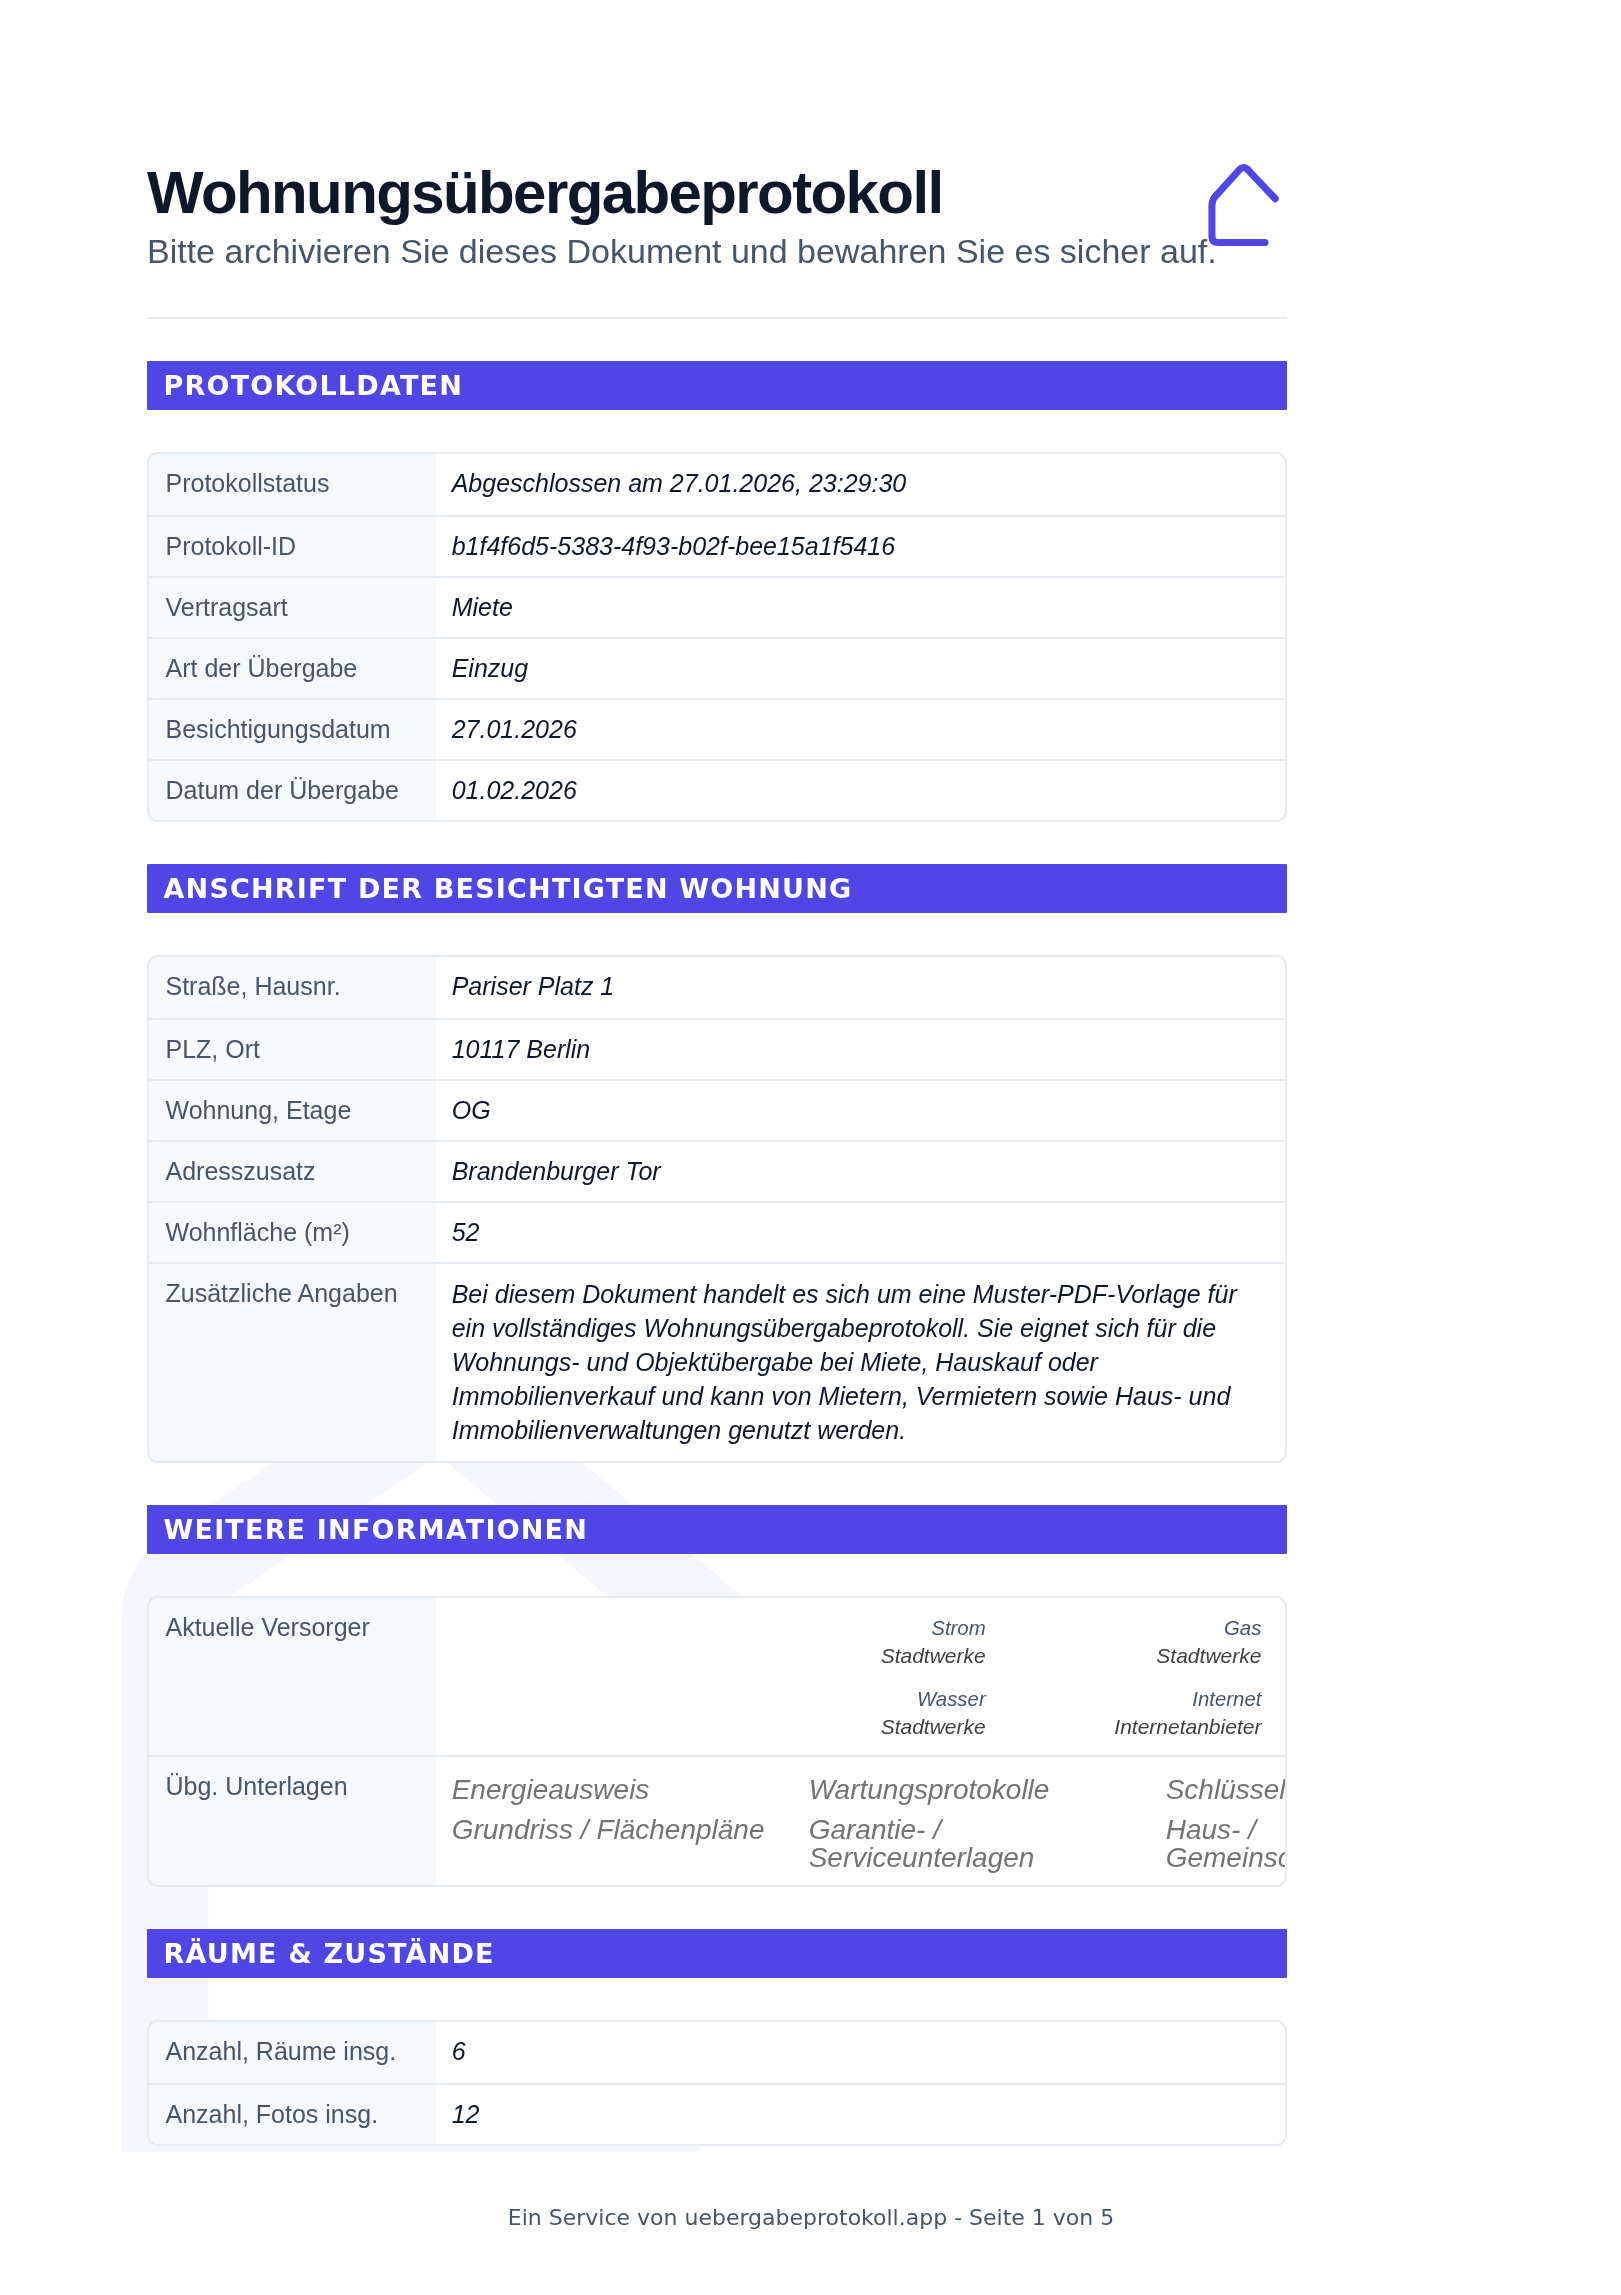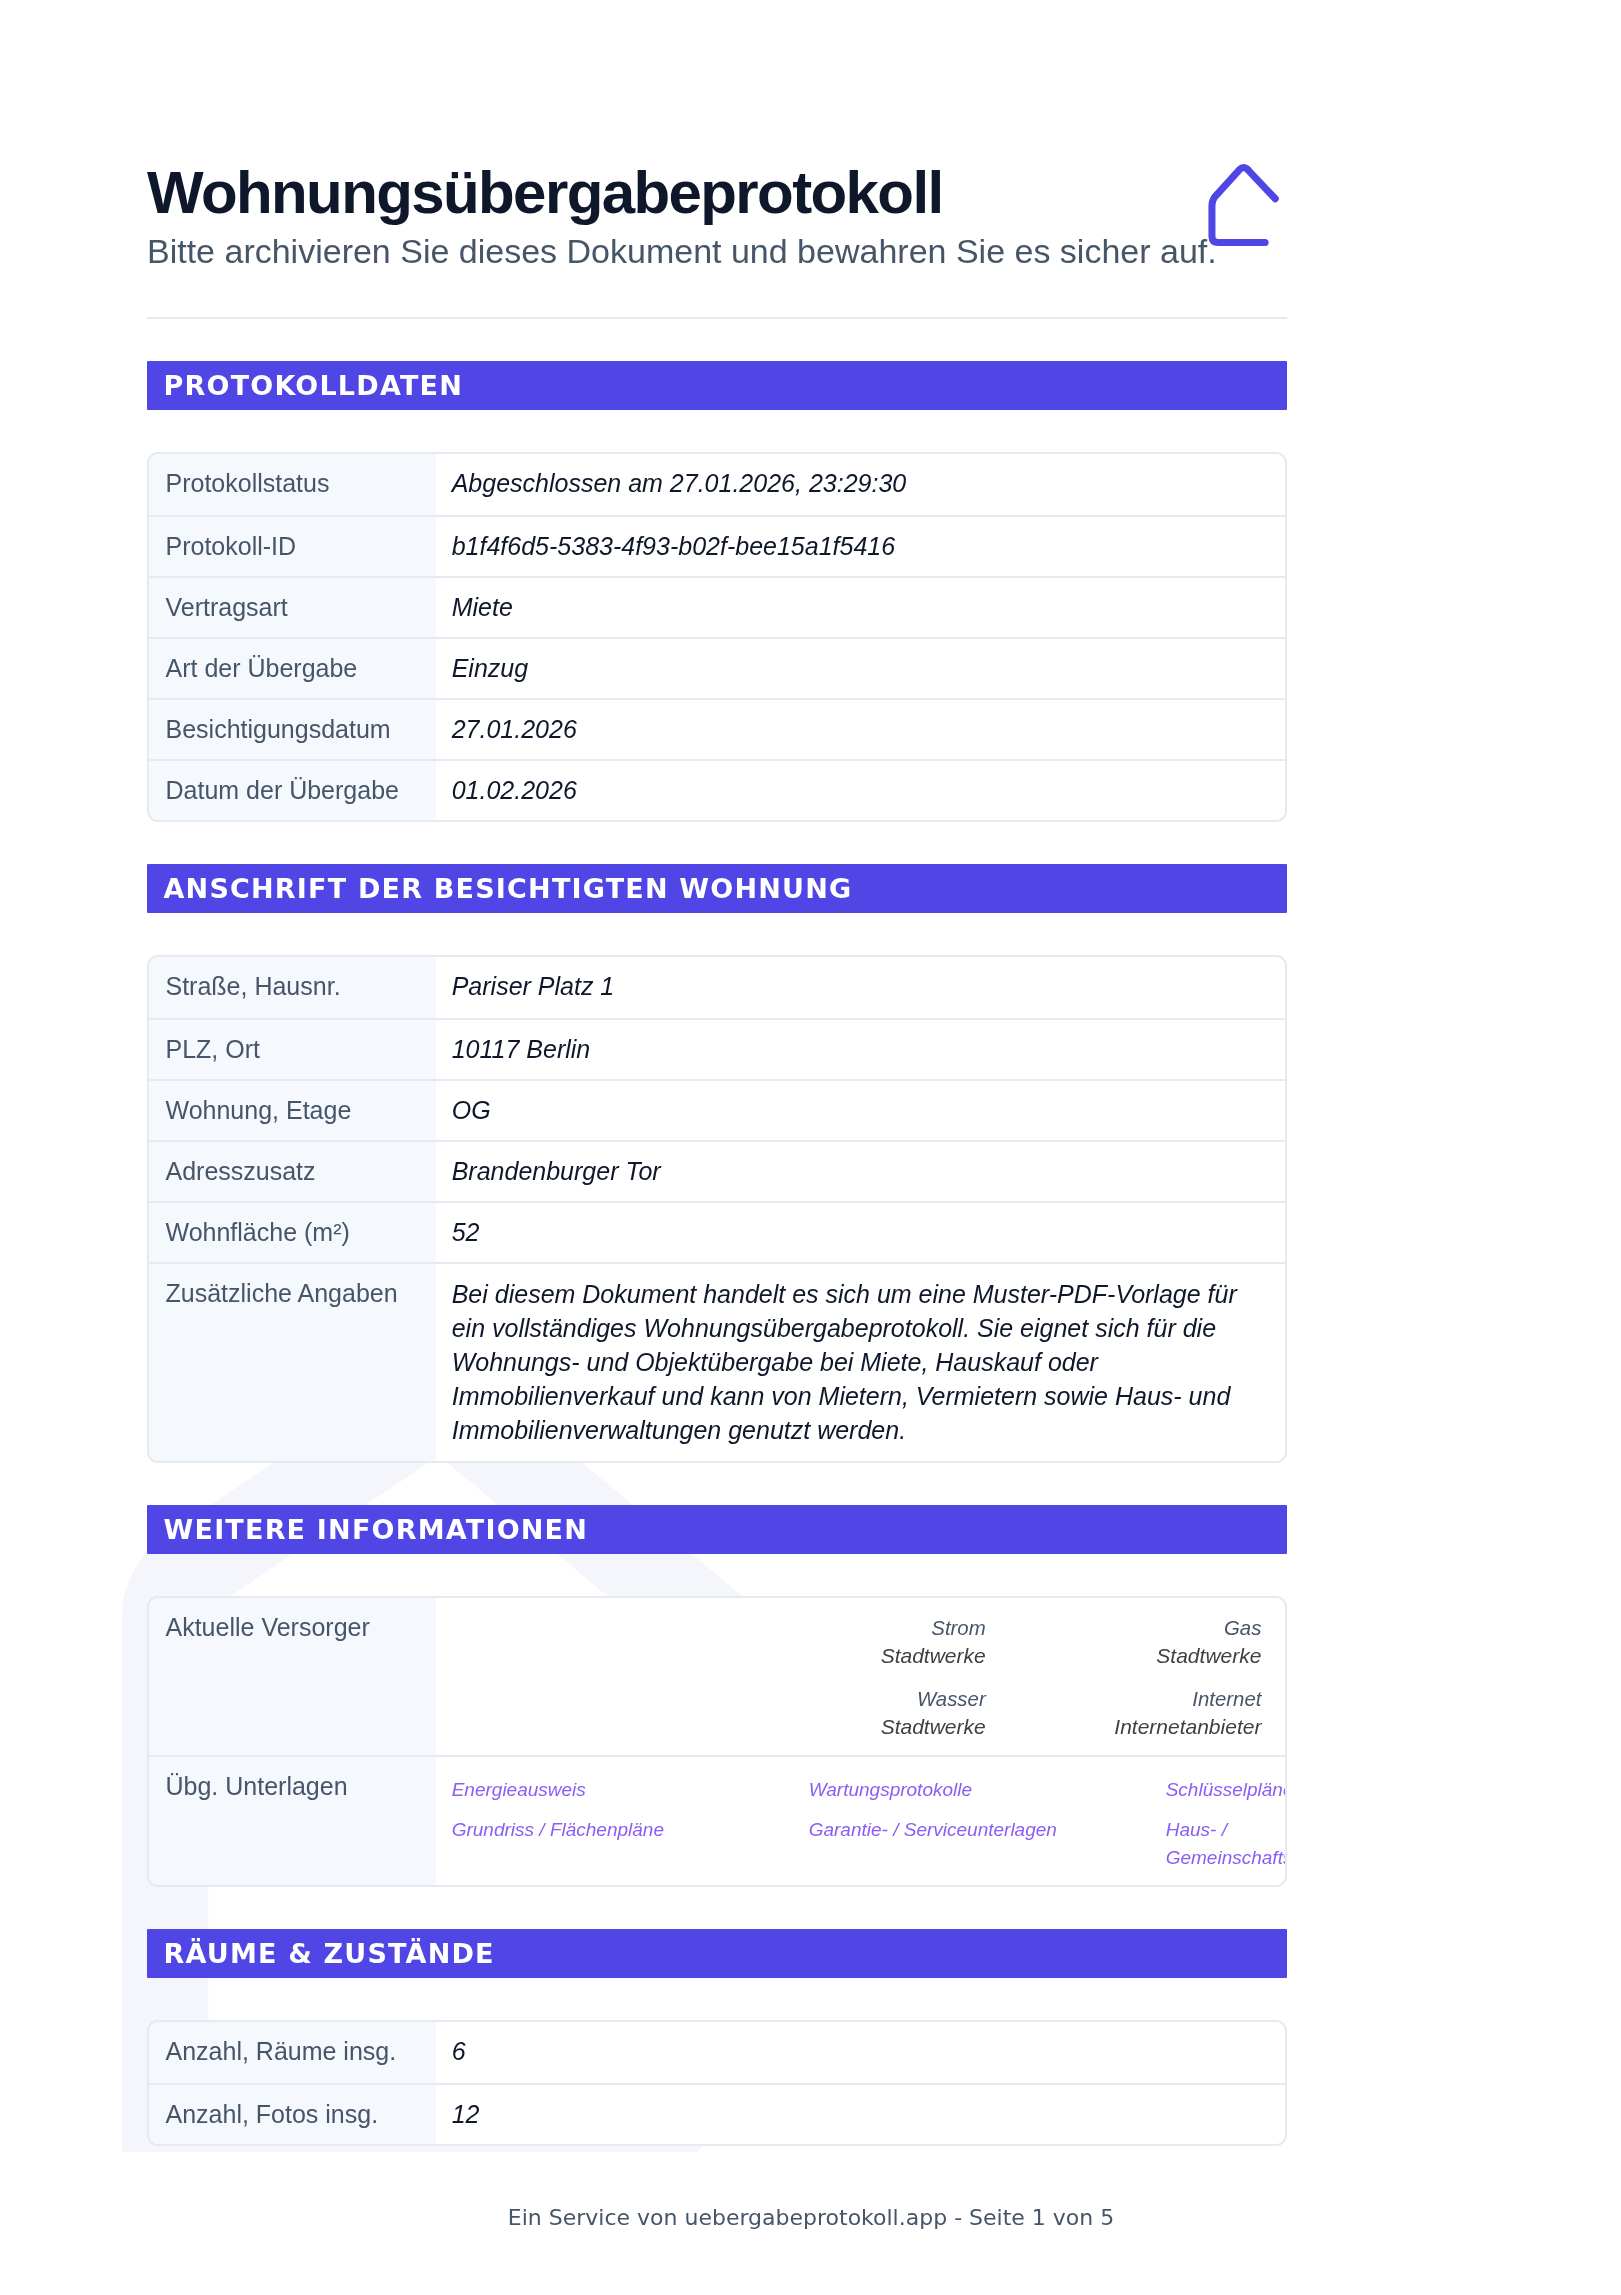--- a/index.html
+++ b/index.html
@@ -110,21 +110,21 @@
   }
   .util-name { font-size: 20.4px; color: #475569; line-height: 27px; }
   .util-val { font-size: 21px; color: #404040; line-height: 28px; }
   .docs {
     display: grid;
     grid-template-columns: 357px 357px 1fr;
     row-gap: 12.6px;
     padding-top: 19px;
     padding-bottom: 12.6px;
   }
-  .doc-item { font-size: 19px; color: #8b5cf6; line-height: 28px; }
+  .doc-item { font-size: 28px; color: #737373; line-height: 28px; }
   .footer {
     position: absolute;
     left: 0;
     width: 1622px;
     top: 2205px;
     text-align: center;
     font-family: "DejaVu Sans", sans-serif;
     font-size: 22px;
     color: #475569;
     z-index: 1;

